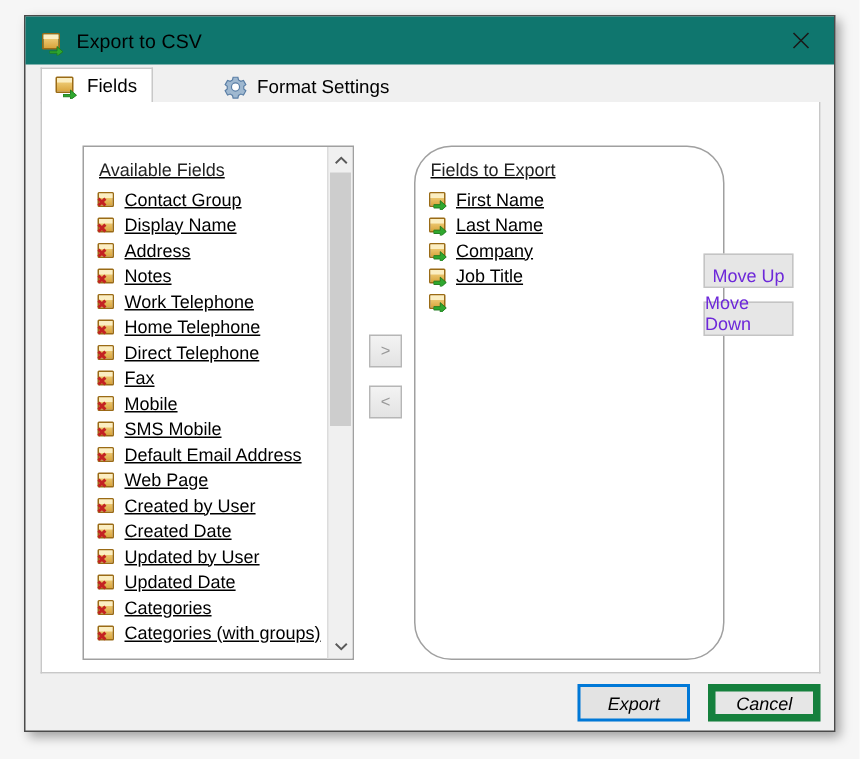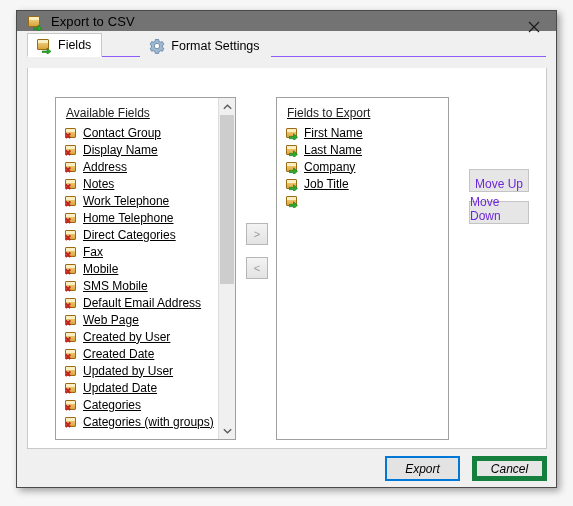--- a/index.html
+++ b/index.html
@@ -25,22 +25,22 @@
     height: 478px;
     background: #f0f0f0;
     border: 1px solid #4a4a4a;
     box-shadow: 3px 3px 7px rgba(0,0,0,0.35);
     box-sizing: border-box;
   }
 
   
   .titlebar {
     position: relative;
-    height: 20px;
-    background: #737373;
+    height: 32px;
+    background: #0f766e;
     display: flex;
     align-items: center;
     padding-left: 9px;
   }
   .title-icon {
     width: 17px;
     height: 17px;
     margin-right: 8px;
     flex: none;
     position: relative;
@@ -126,22 +126,23 @@
   }
   #available-panel {
     left: 27px;
     top: 29px;
     width: 181px;
     height: 343px;
   }
   #export-panel {
     left: 248px;
     top: 29px;
-    width: 173px;
+    width: 207px;
     height: 343px;
+    border-radius: 25px;
   }
   .panel-caption {
     font-size: 12px;
     color: #222;
     padding: 8px 0 4px 10px;
   }
   .list {
     list-style: none;
     margin: 0;
     padding: 0 0 0 8px;
@@ -390,21 +391,21 @@
               <span class="ico-box"></span>
               <span class="ico-red">✖</span>
             </span>
             <span>Home Telephone</span>
           </li>
           <li>
             <span class="fi">
               <span class="ico-box"></span>
               <span class="ico-red">✖</span>
             </span>
-            <span>Direct Categories</span>
+            <span>Direct Telephone</span>
           </li>
           <li>
             <span class="fi">
               <span class="ico-box"></span>
               <span class="ico-red">✖</span>
             </span>
             <span>Fax</span>
           </li>
           <li>
             <span class="fi">

